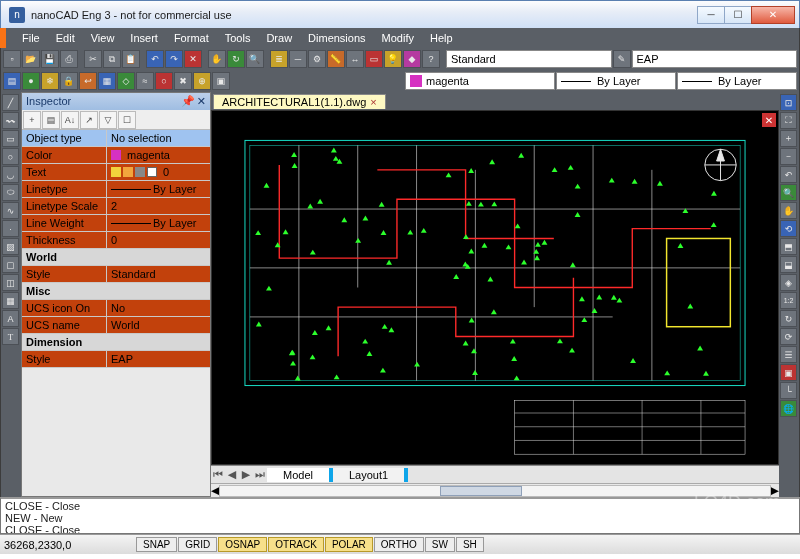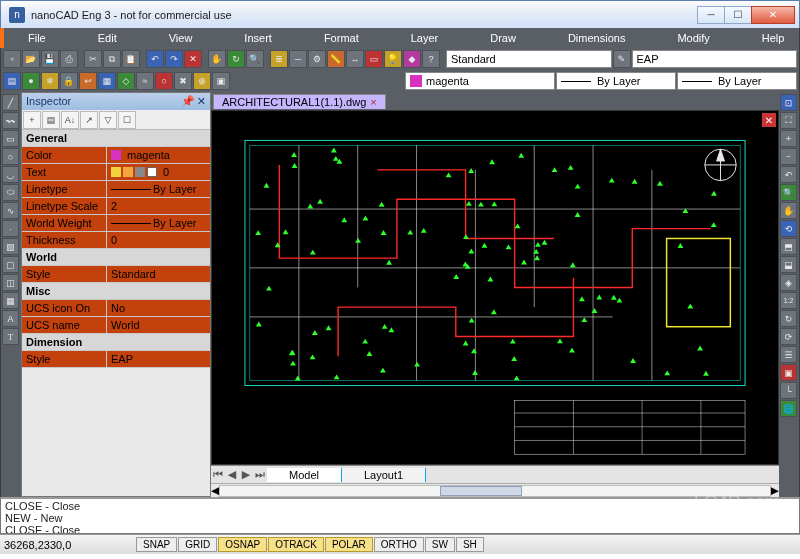--- a/index.html
+++ b/index.html
@@ -7,21 +7,21 @@
 
 
 .titlebar { height: 28px; background: linear-gradient(#fdfdfe,#e7edf7 40%,#cfe0f7); display:flex; align-items:center; padding:0 4px 0 8px; border:1px solid #5a7fb0; border-bottom:none; }
 .titlebar .icon { width:16px;height:16px;background:#355f9e;border-radius:2px;margin-right:6px;display:flex;align-items:center;justify-content:center;color:#fff;font-size:10px; }
 .titlebar .title { flex:1; color:#1a1a1a; }
 .win-btns { display:flex; gap:0; }
 .win-btn { width:28px;height:18px;border:1px solid #8fa7c8;background:linear-gradient(#f5faff,#d7e6f7);display:flex;align-items:center;justify-content:center;font-size:10px;color:#333;margin-left:-1px; }
 .win-btn.close{ width:44px;background:linear-gradient(#f7b7a9,#e05b3f);color:#fff;border-color:#b34028; }
 
 
-.menubar { height:20px; background:#5a5f66; display:flex; align-items:center; padding:0 16px; color:#fff; border-left:4px solid #f97316;border-right:1px solid #3c3c3c;gap:36px; }
+.menubar { height:20px; background:#5a5f66; display:flex; align-items:center; padding:0 8px; color:#fff; border-left:6px solid #f97316;border-right:1px solid #3c3c3c; }
 .menubar span { padding:2px 8px; }
 
 
 .toolrow { height:22px; background:#5a5f66; display:flex; align-items:center; padding:0 2px; gap:1px; border-left:1px solid #3c3c3c;border-right:1px solid #3c3c3c; }
 .tbtn { width:18px;height:18px;background:#6e747c;border:1px solid #4c5056;display:flex;align-items:center;justify-content:center;font-size:9px;color:#e8e8e8; }
 .tbtn.r{background:#b33;} .tbtn.g{background:#3a8a3a;} .tbtn.b{background:#3964b5;} .tbtn.y{background:#c7a22a;} .tbtn.o{background:#c76a2a;} .tbtn.m{background:#b53aa0;}
 .tsep{ width:4px; }
 .tfield { height:18px;background:#fff;border:1px solid #888;padding:0 4px;display:flex;align-items:center;min-width:80px; }
 .tfield.wide{flex:1;min-width:100px;}
 .sw{width:12px;height:12px;display:inline-block;margin-right:4px;}
@@ -39,25 +39,25 @@
 .prop-row{display:flex;border-bottom:1px solid #c8c8c8;height:17px;align-items:center;background:#c2410c;}
 .prop-row.hdr{background:#d7d7d7;font-weight:bold;}
 .prop-row.sel{background:#9fc3f0;}
 .prop-k{width:85px;padding:0 4px;border-right:1px solid #c8c8c8;height:100%;display:flex;align-items:center;}
 .prop-v{flex:1;padding:0 4px;display:flex;align-items:center;gap:2px;}
 .layer-glyph{width:10px;height:10px;display:inline-block;}
 
 
 .draw-wrap{flex:1;display:flex;flex-direction:column;background:#5a5f66;}
 .doc-tab{height:18px;background:#5a5f66;display:flex;align-items:center;padding:0 2px;}
-.doc-tab .tab{background:#c4b5fd;padding:1px 8px;border:1px solid #888;border-bottom:none;display:flex;align-items:center;gap:4px;}
+.doc-tab .tab{background:#fef9c3;padding:1px 8px;border:1px solid #888;border-bottom:none;display:flex;align-items:center;gap:4px;}
 .canvas{flex:1;background:#000;position:relative;overflow:hidden;border:1px solid #333;}
 .canvas svg{width:100%;height:100%;}
 .btabs{height:18px;background:#e4e4e4;display:flex;align-items:center;border-top:1px solid #888;}
-.btabs .bt{padding:1px 22px;border-right:1px solid #0ea5e9;background:#f2f2f2;}
+.btabs .bt{padding:1px 16px;border-right:4px solid #0ea5e9;background:#f2f2f2;}
 .btabs .bt.active{background:#fff;}
 .btabs .tri{width:14px;text-align:center;color:#555;}
 .hscroll{height:14px;background:#e8e8e8;border-top:1px solid #aaa;display:flex;align-items:center;}
 .hscroll .track{flex:1;height:12px;background:#f4f4f4;border:1px solid #bbb;position:relative;}
 .hscroll .thumb{position:absolute;left:40%;width:15%;height:100%;background:#cfd8e4;border:1px solid #8fa0b8;}
 .close-x{position:absolute;top:2px;right:2px;width:14px;height:14px;background:#c33;color:#fff;display:flex;align-items:center;justify-content:center;font-size:10px;}
 
 
 .right-tools{width:20px;background:#5a5f66;display:flex;flex-direction:column;gap:1px;padding:2px 1px;}
 .right-tools .tbtn{width:17px;height:17px;}
@@ -85,21 +85,21 @@
     <div class="win-btn close">✕</div>
   </div>
 </div>
 
 <div class="menubar">
   <span>File</span>
   <span>Edit</span>
   <span>View</span>
   <span>Insert</span>
   <span>Format</span>
-  <span>Layer</span>
+  <span>Tools</span>
   <span>Draw</span>
   <span>Dimensions</span>
   <span>Modify</span>
   <span>Help</span>
 </div>
 
 <div class="toolrow">
   <div class="tbtn">▫</div>
   <div class="tbtn">📂</div>
   <div class="tbtn">💾</div>
@@ -192,24 +192,25 @@
       </span>
     </div>
     <div class="insp-tb">
       <div class="tbtn y">+</div>
       <div class="tbtn">▤</div>
       <div class="tbtn">A↓</div>
       <div class="tbtn">↗</div>
       <div class="tbtn">▽</div>
       <div class="tbtn">☐</div>
     </div>
+    <div class="prop-row sel">
+      <div class="prop-k">Object type</div>
+      <div class="prop-v">No selection</div>
+    </div>
     <div id="insp-groups">
-        <div class="prop-row hdr">
-          <div class="prop-k" style="width:100%;border:none">General</div>
-        </div>
         <div class="prop-row">
           <div class="prop-k">Color</div>
           <div class="prop-v">
             <span class="sw" style="width:10px;height:10px;background:#d631c1"></span>
             <span>magenta</span>
           </div>
         </div>
         <div class="prop-row">
           <div class="prop-k">Text</div>
           <div class="prop-v">
@@ -227,21 +228,21 @@
             <span>By Layer</span>
           </div>
         </div>
         <div class="prop-row">
           <div class="prop-k">Linetype Scale</div>
           <div class="prop-v">
             <span>2</span>
           </div>
         </div>
         <div class="prop-row">
-          <div class="prop-k">World Weight</div>
+          <div class="prop-k">Line Weight</div>
           <div class="prop-v">
             <span style="border-top:1px solid #000;width:40px;display:inline-block"></span> 
             <span>By Layer</span>
           </div>
         </div>
         <div class="prop-row">
           <div class="prop-k">Thickness</div>
           <div class="prop-v">
             <span>0</span>
           </div>

